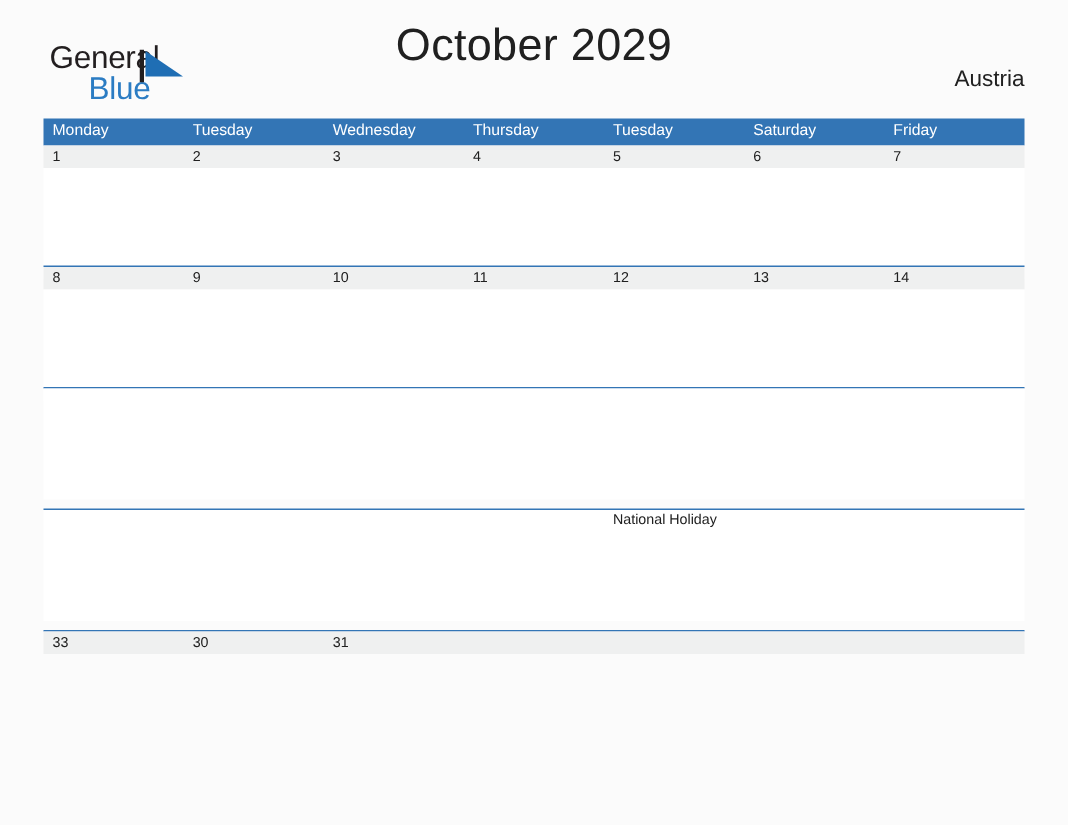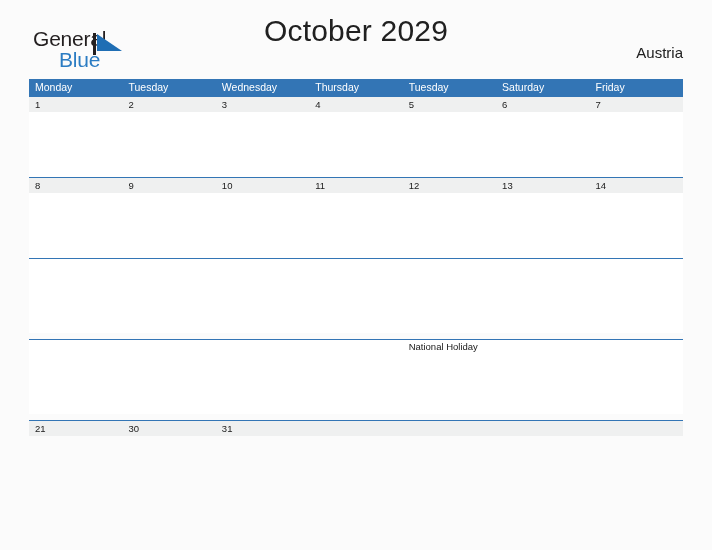--- a/index.html
+++ b/index.html
@@ -335,21 +335,21 @@
         </div>
       <div class="bcell">
           <span class="event"></span>
         </div>
     </div>
   </div>
 
   <div class="cal-week last">
     <div class="dateband">
       <div class="dcell">
-          <span class="daynum">21</span>
+          <span class="daynum">33</span>
         </div>
       <div class="dcell">
           <span class="daynum">30</span>
         </div>
       <div class="dcell">
           <span class="daynum">31</span>
         </div>
       <div class="dcell empty">
           <span class="daynum"></span>
         </div>

